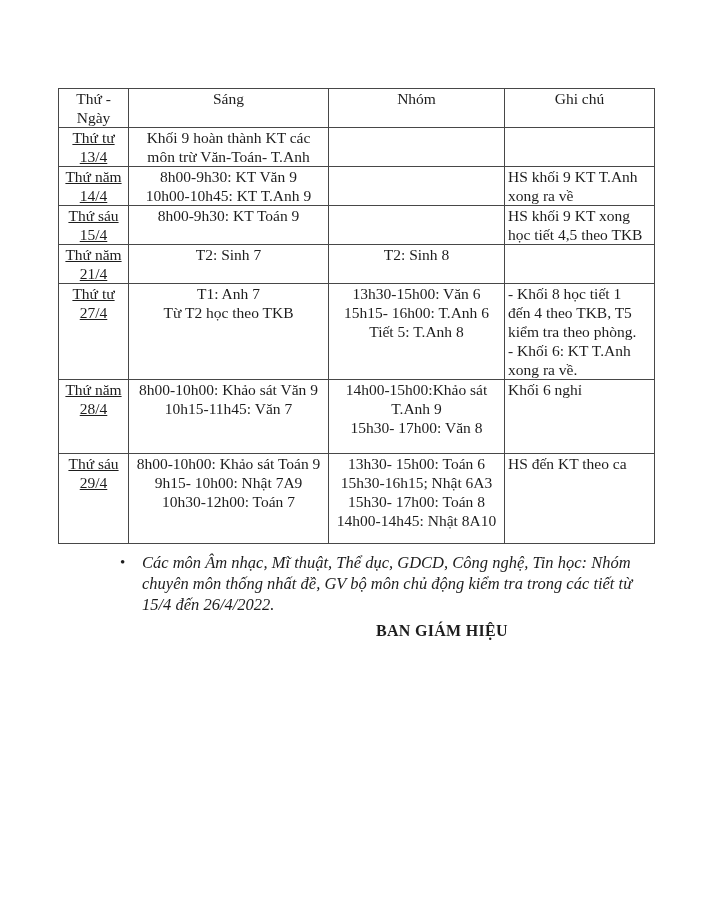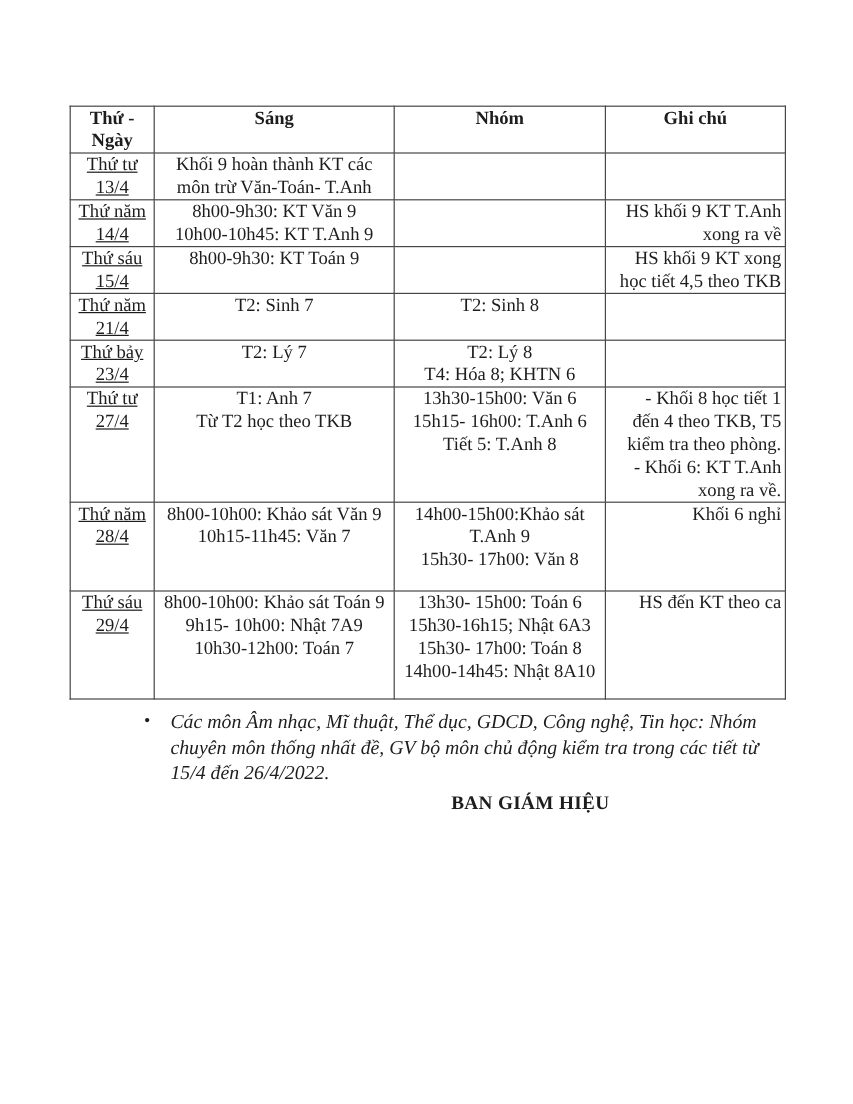--- a/index.html
+++ b/index.html
@@ -21,27 +21,27 @@
   table.schedule th, table.schedule td {
     border: 1px solid #474747;
     vertical-align: top;
     font-size: 15.5px;
     line-height: 19px;
     padding: 0 3px;
     white-space: pre-line;
     overflow: hidden;
   }
   table.schedule th {
-    font-weight: bold;
+    font-weight: normal;
     height: 37px;
   }
   td.c-day      { text-align: center; text-decoration: underline; }
   td.c-morning  { text-align: center; }
   td.c-afternoon{ text-align: center; padding-left: 7px; }
-  td.c-notes    { text-align: right; }
+  td.c-notes    { text-align: left; }
   tr.h2 td  { height: 37px; }
   tr.h74 td { height: 73px; }
   tr.h90 td { height: 89px; }
   .note {
     display: flex;
     margin: 8px 0 0 120px;
     width: 530px;
     font-style: italic;
     font-size: 16.5px;
     line-height: 21px;
@@ -108,28 +108,20 @@
         <td class="c-notes">HS khối 9 KT xong
 học tiết 4,5 theo TKB</td>
       </tr>
       <tr class="h2">
         <td class="c-day">Thứ năm
 21/4</td>
         <td class="c-morning">T2: Sinh 7</td>
         <td class="c-afternoon">T2: Sinh 8</td>
         <td class="c-notes"></td>
       </tr>
-      <tr class="h2">
-        <td class="c-day">Thứ bảy
-23/4</td>
-        <td class="c-morning">T2: Lý 7</td>
-        <td class="c-afternoon">T2: Lý 8
-T4: Hóa 8; KHTN 6</td>
-        <td class="c-notes"></td>
-      </tr>
       <tr>
         <td class="c-day">Thứ tư
 27/4</td>
         <td class="c-morning">T1: Anh 7
 Từ T2 học theo TKB</td>
         <td class="c-afternoon">13h30-15h00: Văn 6
 15h15- 16h00: T.Anh 6
 Tiết 5: T.Anh 8</td>
         <td class="c-notes">- Khối 8 học tiết 1
 đến 4 theo TKB, T5

